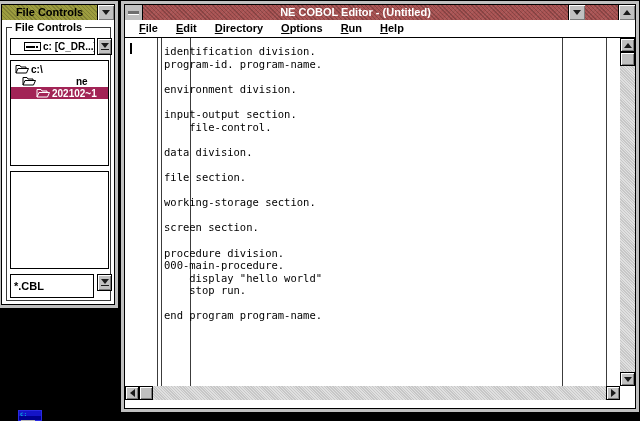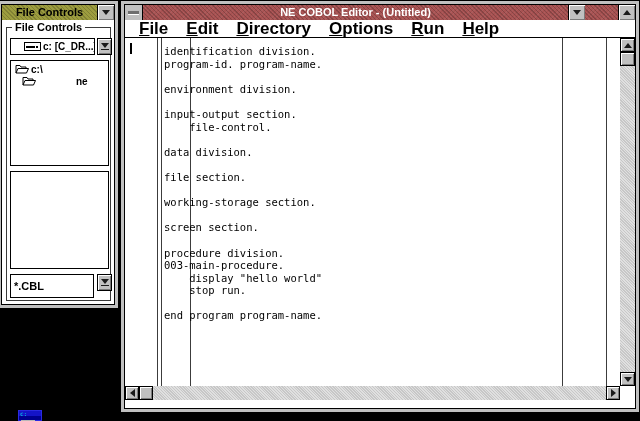--- a/index.html
+++ b/index.html
@@ -104,21 +104,21 @@
     box-sizing:border-box; border:1px solid #000; background:#fff;
     font-weight:bold; font-size:11px; padding:11px 3px; outline:none;
     font-family:"Liberation Sans", sans-serif;
   }
 
   
   #ed-win{left:120px; top:0; width:520px; height:413px;}
   .menubar{
     height:17px; flex:0 0 17px; background:#fff; border-bottom:1px solid #000;
     display:flex; align-items:center; padding-left:5px;
-    font-weight:bold; font-size:17px;
+    font-weight:bold; font-size:11px;
   }
   .menu-item{padding:0 9px; height:17px; line-height:17px; color:#000; white-space:nowrap;}
   .ed-client{flex:1; min-height:0; display:flex; flex-direction:column; background:#fff;}
   .ed-row{flex:1; min-height:0; display:flex;}
   .text-area{flex:1; position:relative; background:#fff; overflow:hidden;}
   .rl{position:absolute; top:0; bottom:0; width:1px; background:#3c3c3c;}
   .caret{position:absolute; left:5px; top:5px; width:2px; height:11px; background:#000;}
   .code{
     position:absolute; left:39px; top:7px; margin:0; z-index:1;
     font-family:"DejaVu Sans Mono", monospace;
@@ -189,20 +189,29 @@
               <span>c:\</span>
             </div>
             <div class="tree-row" style="padding-left: 11px; gap: 38px;">
               <span style="display: inline-flex;">
                 <svg width="14" height="10" viewBox="0 0 14 10">
                   <path d="M1 9 V1.5 H5 L6 3 H11 V4.5" fill="none" stroke="currentColor" stroke-width="1"></path>
                   <path d="M1 9 L3 4.5 H13.5 L11.5 9 Z" fill="none" stroke="currentColor" stroke-width="1"></path>
                 </svg>
               </span>
               <span>ne</span>
+            </div>
+            <div class="tree-row selected" style="padding-left: 25px; background: rgb(162, 36, 86);">
+              <span style="display: inline-flex;">
+                <svg width="14" height="10" viewBox="0 0 14 10">
+                  <path d="M1 9 V1.5 H5 L6 3 H11 V4.5" fill="none" stroke="currentColor" stroke-width="1"></path>
+                  <path d="M1 9 L3 4.5 H13.5 L11.5 9 Z" fill="none" stroke="currentColor" stroke-width="1"></path>
+                </svg>
+              </span>
+              <span>202102~1</span>
             </div>
           </div>
 
         <div class="listbox" id="file-list"></div>
 
         <input class="pattern-input" value="*.CBL" style="">
         <div class="drop-btn" id="pattern-drop">
           <span class="tri-dn"></span>
           <span class="bar"></span>
         </div>
@@ -253,21 +262,21 @@
 
 data division.
 
 file section.
 
 working-storage section.
 
 screen section.
 
 procedure division.
-003-main-procedure.
+000-main-procedure.
     display "hello world"
     stop run.
 
 end program program-name.</pre>
           </div>
           <div class="vscroll">
             <div class="sb-btn">
               <span class="tri-up"></span>
             </div>
             <div class="sb-thumb"></div>

